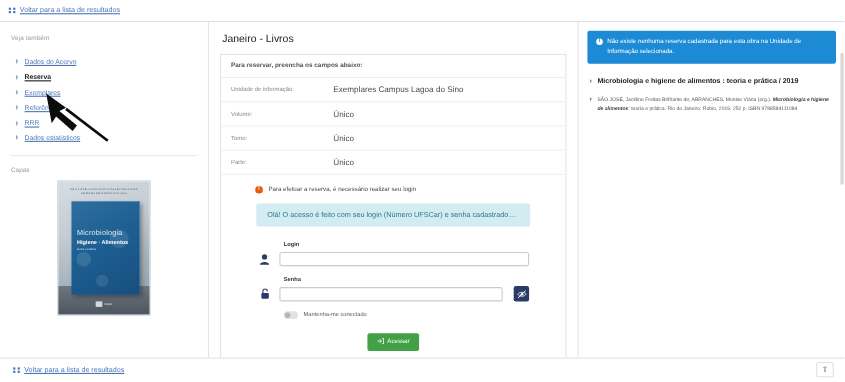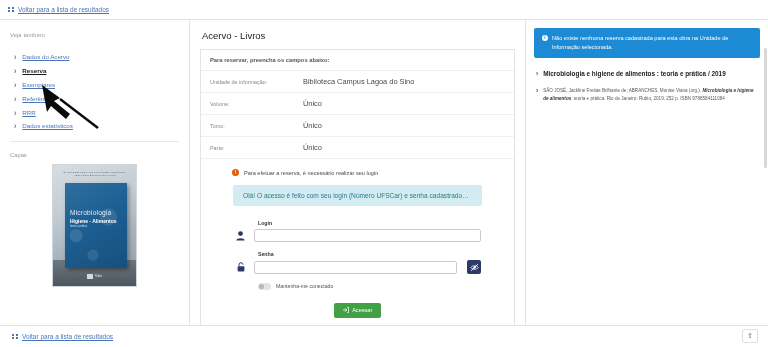--- a/index.html
+++ b/index.html
@@ -277,28 +277,28 @@
         </div>
       </div>
 
       <svg class="arrow-anno" viewBox="0 0 62 48">
         <path d="M2,3 L20,16 L14,19 L30,32 L26,37 L11,24 L7,30 Z" fill="#0b0b0b"></path>
         <path d="M20,17 L58,46" stroke="#0b0b0b" stroke-width="2.4" fill="none"></path>
       </svg>
     </div>
 
     <div class="center">
-      <div class="panel-title">Acervo - Livros</div>
+      <div class="panel-title">Janeiro - Livros</div>
 
       <div class="panel">
         <div class="panel-sub">Para reservar, preencha os campos abaixo:</div>
 
         <div class="field-row">
           <div class="field-label">Unidade de informação:</div>
-          <div class="field-value">Biblioteca Campus Lagoa do Sino</div>
+          <div class="field-value">Exemplares Campus Lagoa do Sino</div>
         </div>
         <div class="field-row">
           <div class="field-label">Volume:</div>
           <div class="field-value">Único</div>
         </div>
         <div class="field-row">
           <div class="field-label">Tomo:</div>
           <div class="field-value">Único</div>
         </div>
         <div class="field-row">

